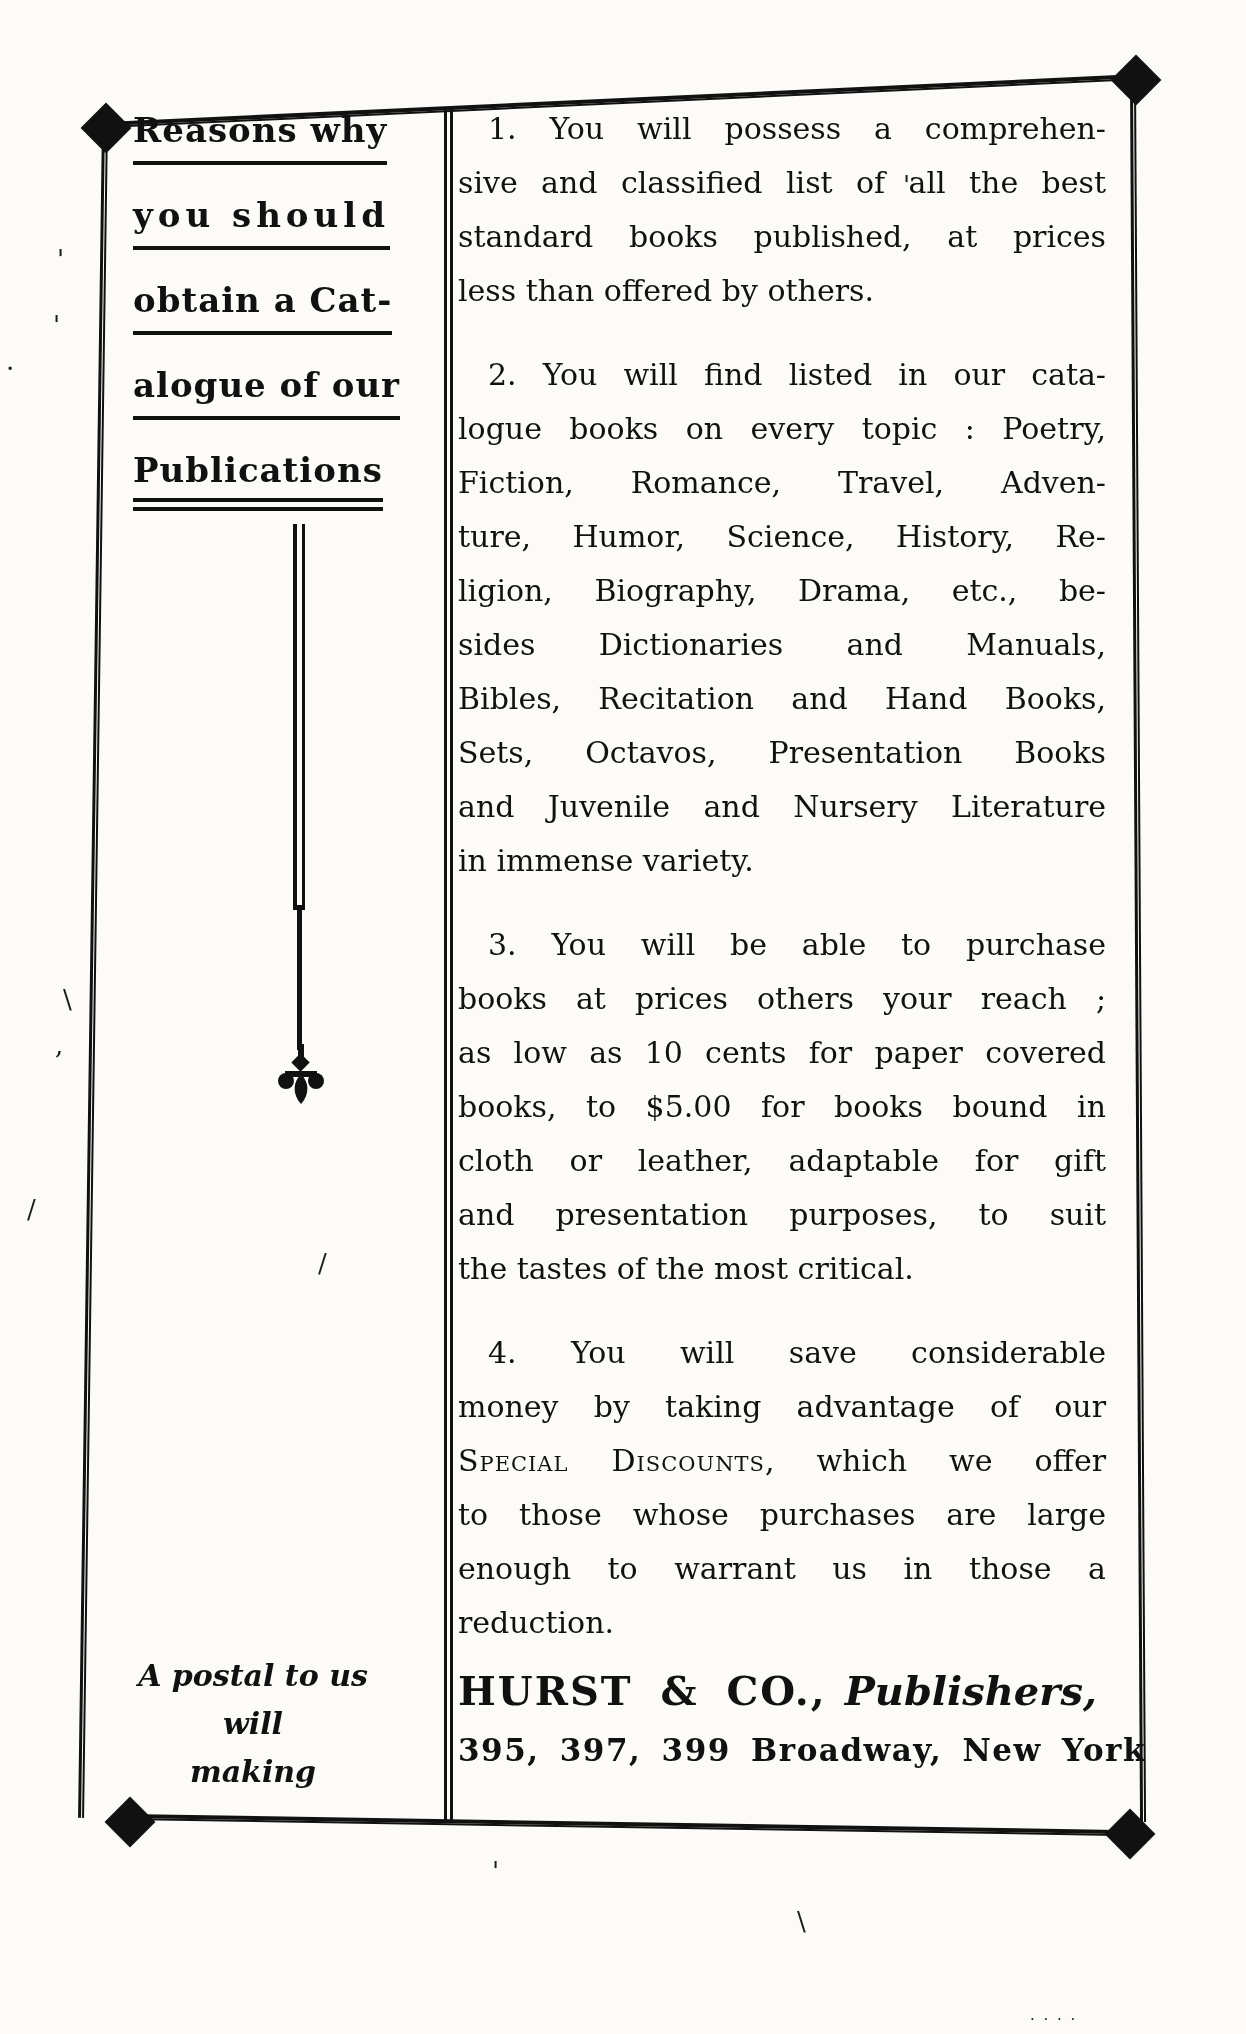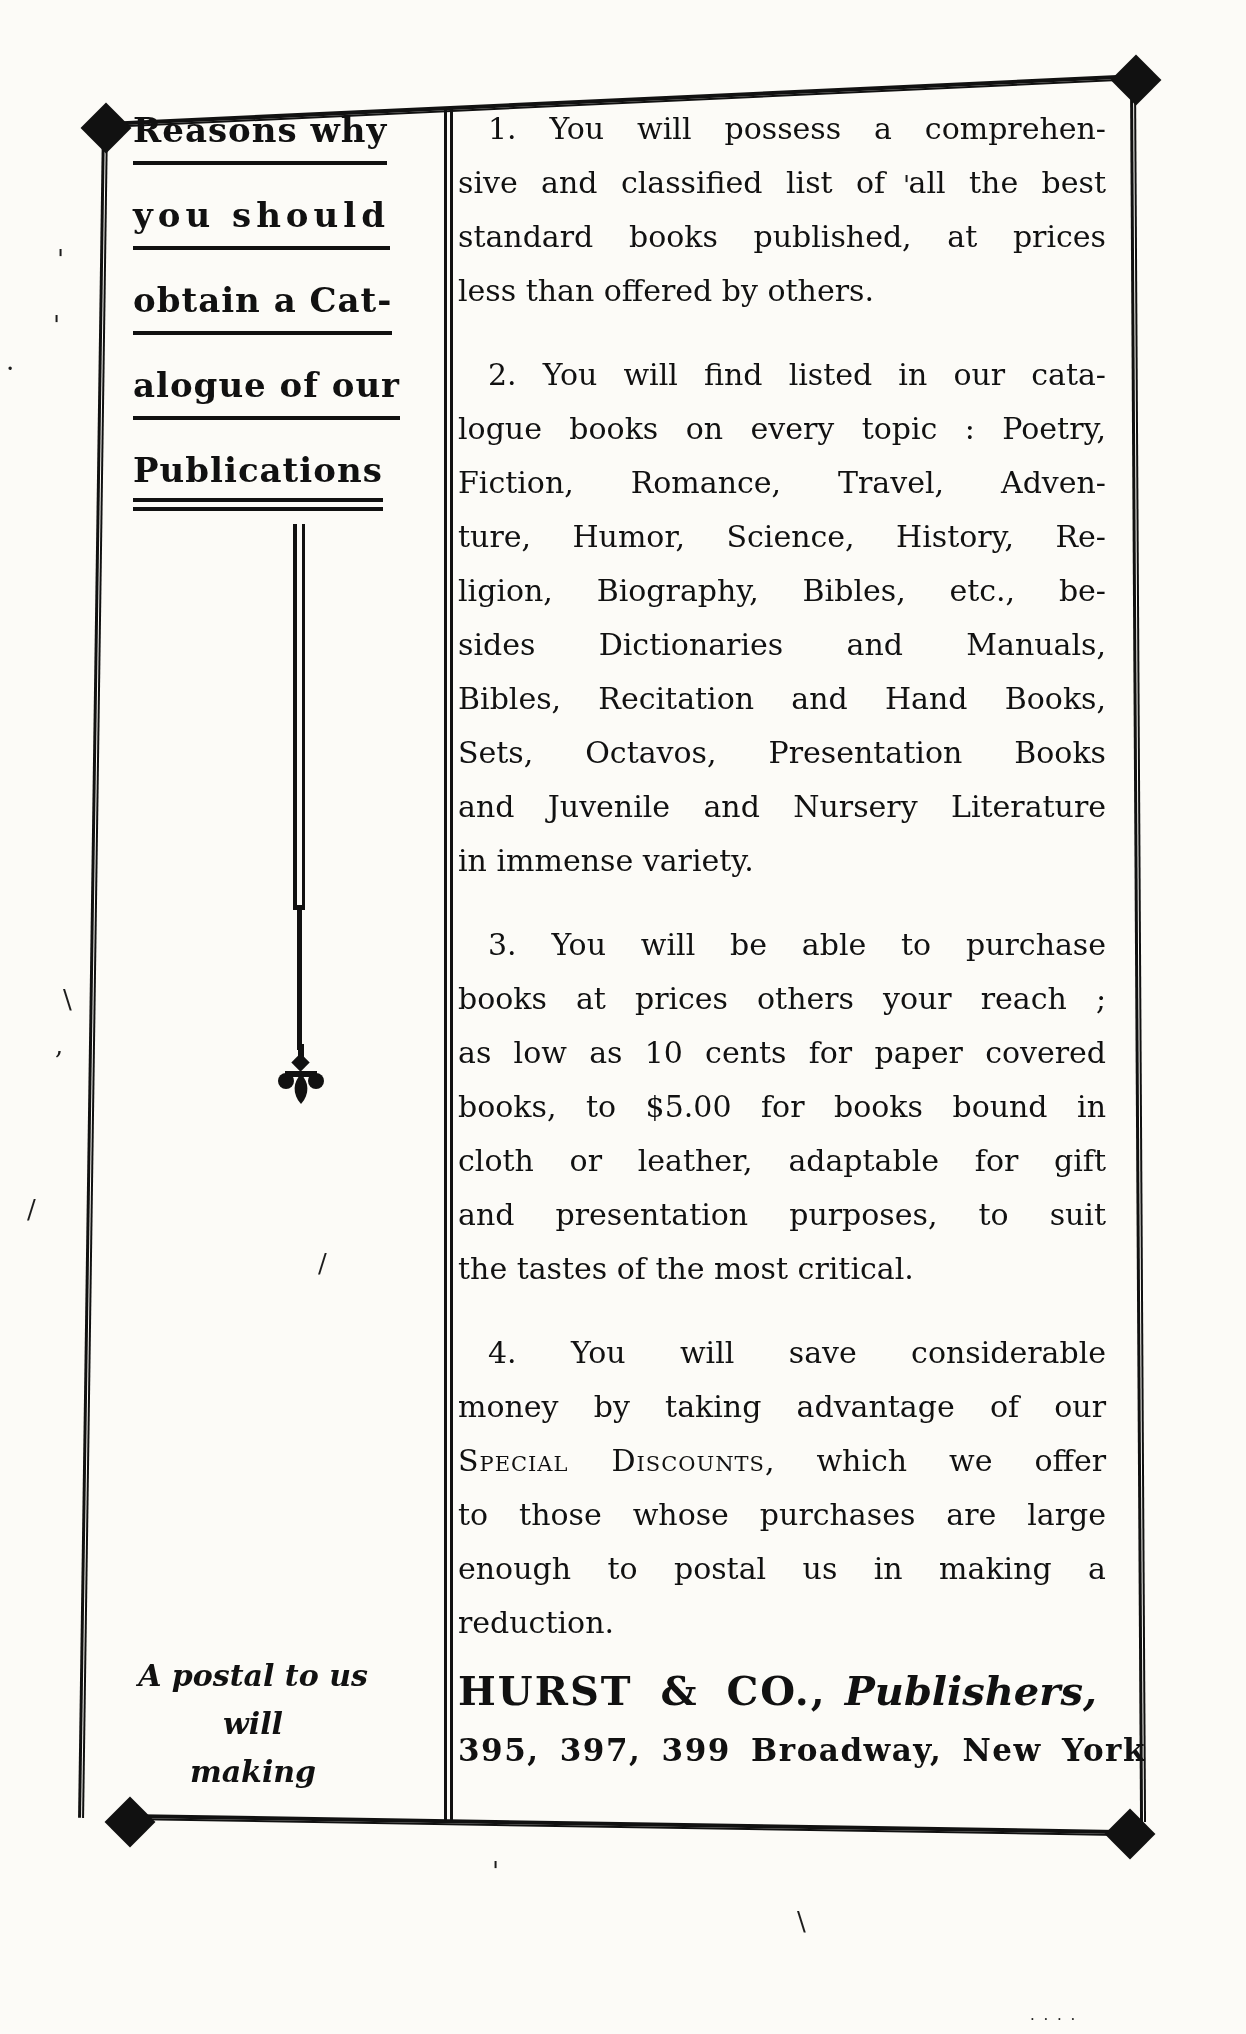--- a/index.html
+++ b/index.html
@@ -118,40 +118,40 @@
 
   <div class="pline first" style="top:102px">1. You will possess a comprehen-</div>
   <div class="pline" style="top:156px">sive and classified list of all the best</div>
   <div class="pline" style="top:210px">standard books published, at prices</div>
   <div class="pline last" style="top:264px">less than offered by others.</div>
 
   <div class="pline first" style="top:348px">2. You will find listed in our cata-</div>
   <div class="pline" style="top:402px">logue books on every topic : Poetry,</div>
   <div class="pline" style="top:456px">Fiction, Romance, Travel, Adven-</div>
   <div class="pline" style="top:510px">ture, Humor, Science, History, Re-</div>
-  <div class="pline" style="top:564px">ligion, Biography, Bibles, etc., be-</div>
+  <div class="pline" style="top:564px">ligion, Biography, Drama, etc., be-</div>
   <div class="pline" style="top:618px">sides Dictionaries and Manuals,</div>
   <div class="pline" style="top:672px">Bibles, Recitation and Hand Books,</div>
   <div class="pline" style="top:726px">Sets, Octavos, Presentation Books</div>
   <div class="pline" style="top:780px">and Juvenile and Nursery Literature</div>
   <div class="pline last" style="top:834px">in immense variety.</div>
 
   <div class="pline first" style="top:918px">3. You will be able to purchase</div>
   <div class="pline" style="top:972px">books at prices others your reach ;</div>
   <div class="pline" style="top:1026px">as low as 10 cents for paper covered</div>
   <div class="pline" style="top:1080px">books, to $5.00 for books bound in</div>
   <div class="pline" style="top:1134px">cloth or leather, adaptable for gift</div>
   <div class="pline" style="top:1188px">and presentation purposes, to suit</div>
   <div class="pline last" style="top:1242px">the tastes of the most critical.</div>
 
   <div class="pline first" style="top:1326px">4. You will save considerable</div>
   <div class="pline" style="top:1380px">money by taking advantage of our</div>
   <div class="pline" style="top:1434px"><span class="sc">Special Discounts</span><span>, which we offer</span></div>
   <div class="pline" style="top:1488px">to those whose purchases are large</div>
-  <div class="pline" style="top:1542px">enough to postal us in making a</div>
+  <div class="pline" style="top:1542px">enough to warrant us in those a</div>
   <div class="pline last" style="top:1596px">reduction.</div>
 
   <div class="pub-line">
     <span class="pub-name">HURST &amp; CO.,</span><span class="pub-role">Publishers,</span>
   </div>
   <div class="pub-address">395, 397, 399 Broadway, New York</div>
 
   <span class="artifact" style="left:903px; top:172px">'</span>
   <span class="artifact" style="left:57px; top:246px">'</span>
   <span class="artifact" style="left:53px; top:312px">'</span>

